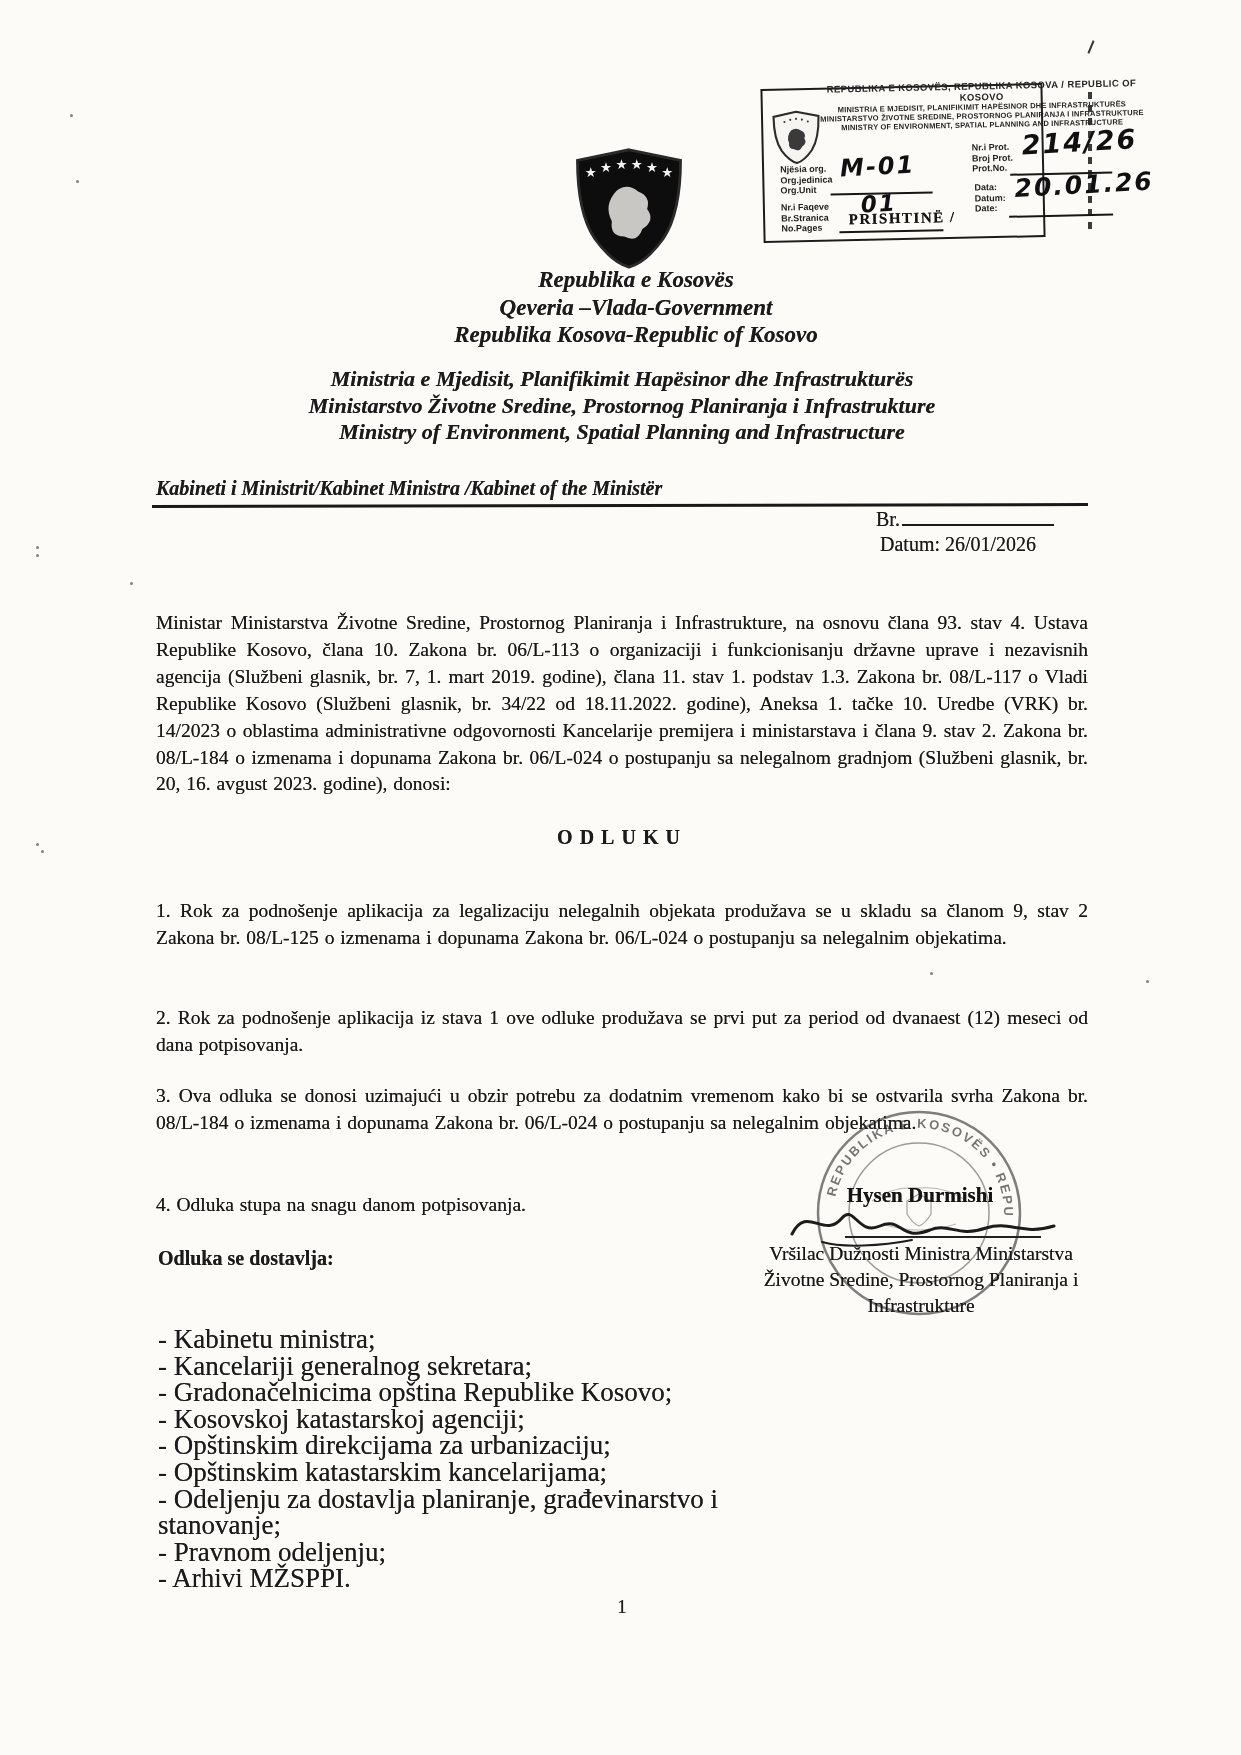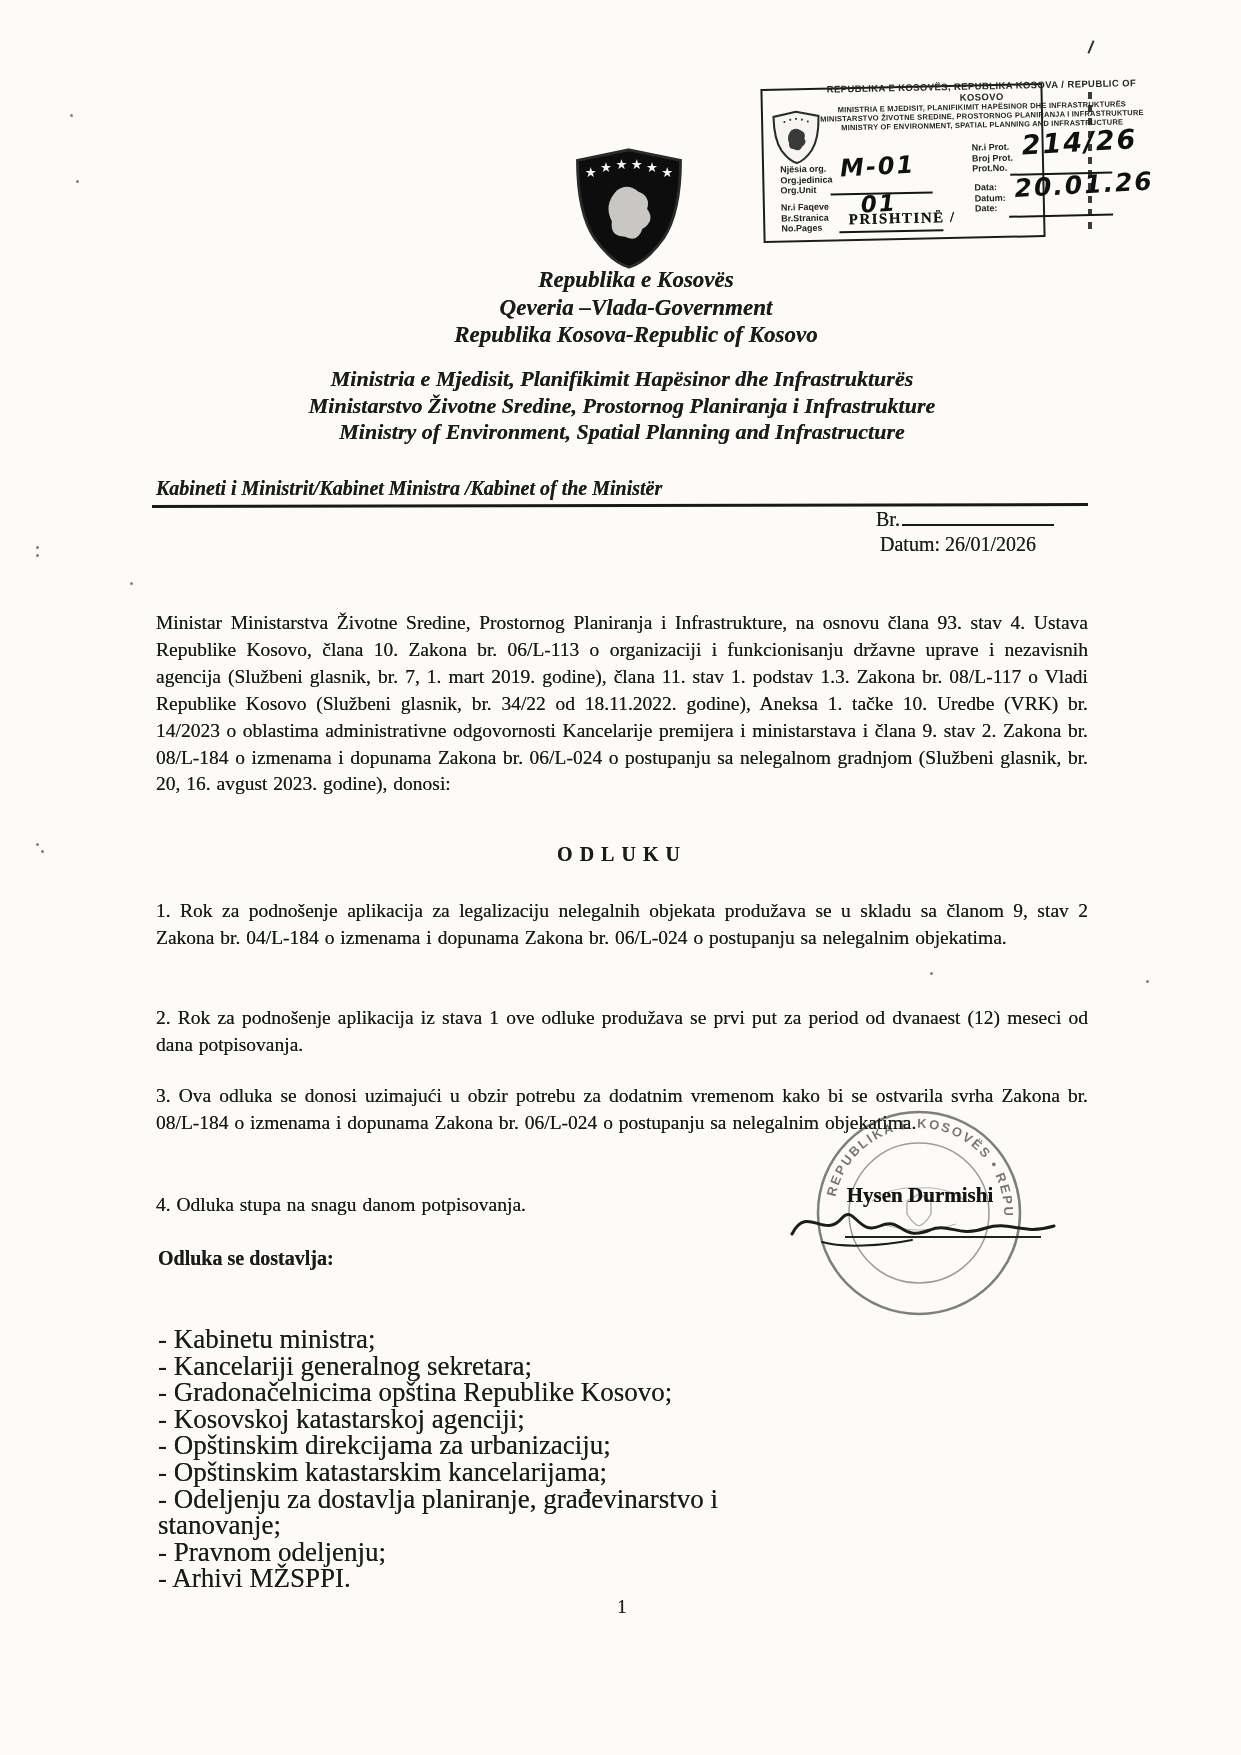--- a/index.html
+++ b/index.html
@@ -80,21 +80,21 @@
 
   
   .bodyblock{
     position:absolute; left:156px; width:932px;
     font-size:19.5px; line-height:26.9px; text-align:justify;
     word-spacing:1px; color:#181818;margin-top:24px;
   }
   .intro{ top:586px; }
   .odluku{
     position:absolute; left:156px; top:826px; width:932px; text-align:center;
-    font-size:20px; font-weight:bold; letter-spacing:7px;margin-top:17px;
+    font-size:20px; font-weight:bold; letter-spacing:7px;
   }
   .it1{ top:874px; } .it2{ top:981px; } .it3{ top:1059px; }
   .it4{ top:1168px; text-align:left; }
 
   
   .seal{ position:absolute; left:812px; top:1106px; width:214px; height:214px; opacity:.72; }
   .sig-name{
     position:absolute; left:770px; top:1183px; width:300px; text-align:center;
     font-size:21px; font-weight:bold; color:#141414;
   }
@@ -202,21 +202,21 @@
   <div class="cabinet ink">Kabineti i Ministrit/Kabinet Ministra /Kabinet of the Ministër</div>
   <div class="rule"></div>
 
   <div class="br-line ink">
     <span>Br.</span><span class="br-blank"></span>
   </div>
   <div class="datum-line ink">Datum: 26/01/2026</div>
 
   <p class="bodyblock intro ink">Ministar Ministarstva Životne Sredine, Prostornog Planiranja i Infrastrukture, na osnovu člana 93. stav 4. Ustava Republike Kosovo, člana 10. Zakona br. 06/L-113 o organizaciji i funkcionisanju državne uprave i nezavisnih agencija (Službeni glasnik, br. 7, 1. mart 2019. godine), člana 11. stav 1. podstav 1.3. Zakona br. 08/L-117 o Vladi Republike Kosovo (Službeni glasnik, br. 34/22 od 18.11.2022. godine), Aneksa 1. tačke 10. Uredbe (VRK) br. 14/2023 o oblastima administrativne odgovornosti Kancelarije premijera i ministarstava i člana 9. stav 2. Zakona br. 08/L-184 o izmenama i dopunama Zakona br. 06/L-024 o postupanju sa nelegalnom gradnjom (Službeni glasnik, br. 20, 16. avgust 2023. godine), donosi:</p>
   <div class="odluku ink">ODLUKU</div>
-  <p class="bodyblock it1 ink">1.  Rok za podnošenje aplikacija za legalizaciju nelegalnih objekata produžava se u skladu sa članom 9, stav 2 Zakona br. 04/L-184 o izmenama i dopunama Zakona br. 06/L-024 o postupanju sa nelegalnim objekatima.</p>
+  <p class="bodyblock it1 ink">1.  Rok za podnošenje aplikacija za legalizaciju nelegalnih objekata produžava se u skladu sa članom 9, stav 2 Zakona br. 08/L-125 o izmenama i dopunama Zakona br. 06/L-024 o postupanju sa nelegalnim objekatima.</p>
   <p class="bodyblock it2 ink">2. Rok za podnošenje aplikacija iz stava 1 ove odluke produžava se prvi put za period od dvanaest (12) meseci od dana potpisovanja.</p>
   <p class="bodyblock it3 ink">3. Ova odluka se donosi uzimajući u obzir potrebu za dodatnim vremenom kako bi se ostvarila svrha Zakona br. 08/L-184 o izmenama i dopunama Zakona br. 06/L-024 o postupanju sa nelegalnim objekatima.</p>
   <p class="bodyblock it4 ink">4. Odluka stupa na snagu  danom potpisovanja.</p>
 
   <div class="seal">
     <svg viewBox="0 0 214 214" width="214" height="214">
       <circle cx="107" cy="107" r="101" fill="none" stroke="rgba(35,35,35,.8)" stroke-width="2.5"></circle>
       <circle cx="107" cy="107" r="70" fill="none" stroke="rgba(45,45,45,.65)" stroke-width="1.5"></circle>
       <defs>
         <path id="sealArcTop" d="M 22 107 A 85 85 0 1 1 192 107"></path>
@@ -231,20 +231,23 @@
   </div>
 
   <div class="sig-name ink">Hysen Durmishi</div>
   <div class="sig-squiggle">
     <svg viewBox="0 0 320 56" width="320" height="56">
       <path d="M30 38 C45 8 62 44 80 22 C92 8 96 40 118 30 C140 20 138 46 168 34 C186 26 196 42 224 32 C248 24 260 40 292 30" fill="none" stroke="#1c1c1c" stroke-width="3" stroke-linecap="round"></path>
       <path d="M60 46 C80 52 120 50 150 44" fill="none" stroke="#1c1c1c" stroke-width="2" stroke-linecap="round"></path>
     </svg>
   </div>
   <div class="sig-rule"></div>
+  <div class="sig-title ink prewrap">Vršilac Dužnosti Ministra Ministarstva
+Životne Sredine, Prostornog Planiranja i
+Infrastrukture</div>
 
   <div class="dist-head ink">Odluka se dostavlja:</div>
   <div class="dist-list ink">
     <div>- Kabinetu ministra;</div>
     <div>- Kancelariji generalnog sekretara;</div>
     <div>- Gradonačelnicima opština Republike Kosovo;</div>
     <div>- Kosovskoj katastarskoj agenciji;</div>
     <div>- Opštinskim direkcijama za urbanizaciju;</div>
     <div>- Opštinskim katastarskim kancelarijama;</div>
     <div>- Odeljenju za dostavlja planiranje, građevinarstvo i stanovanje;</div>

